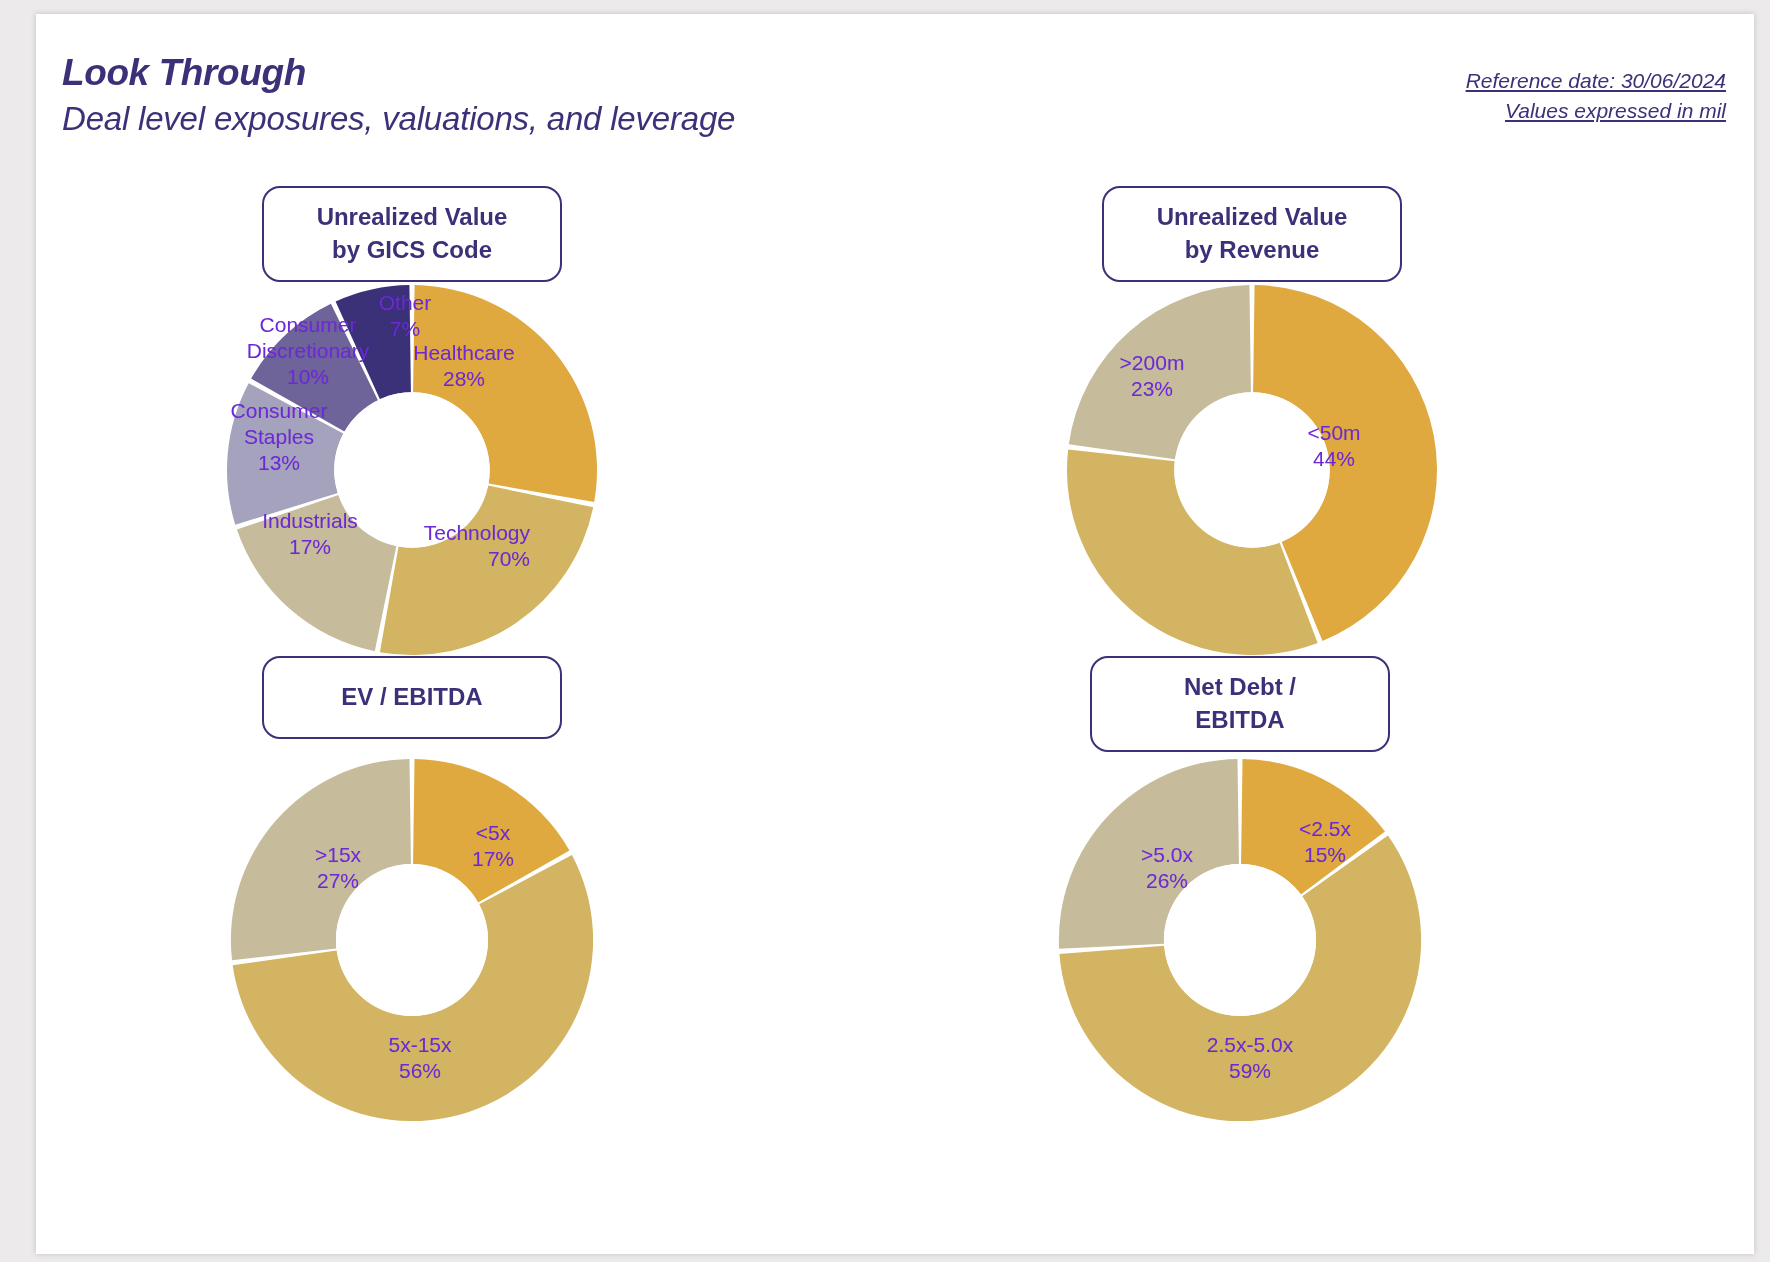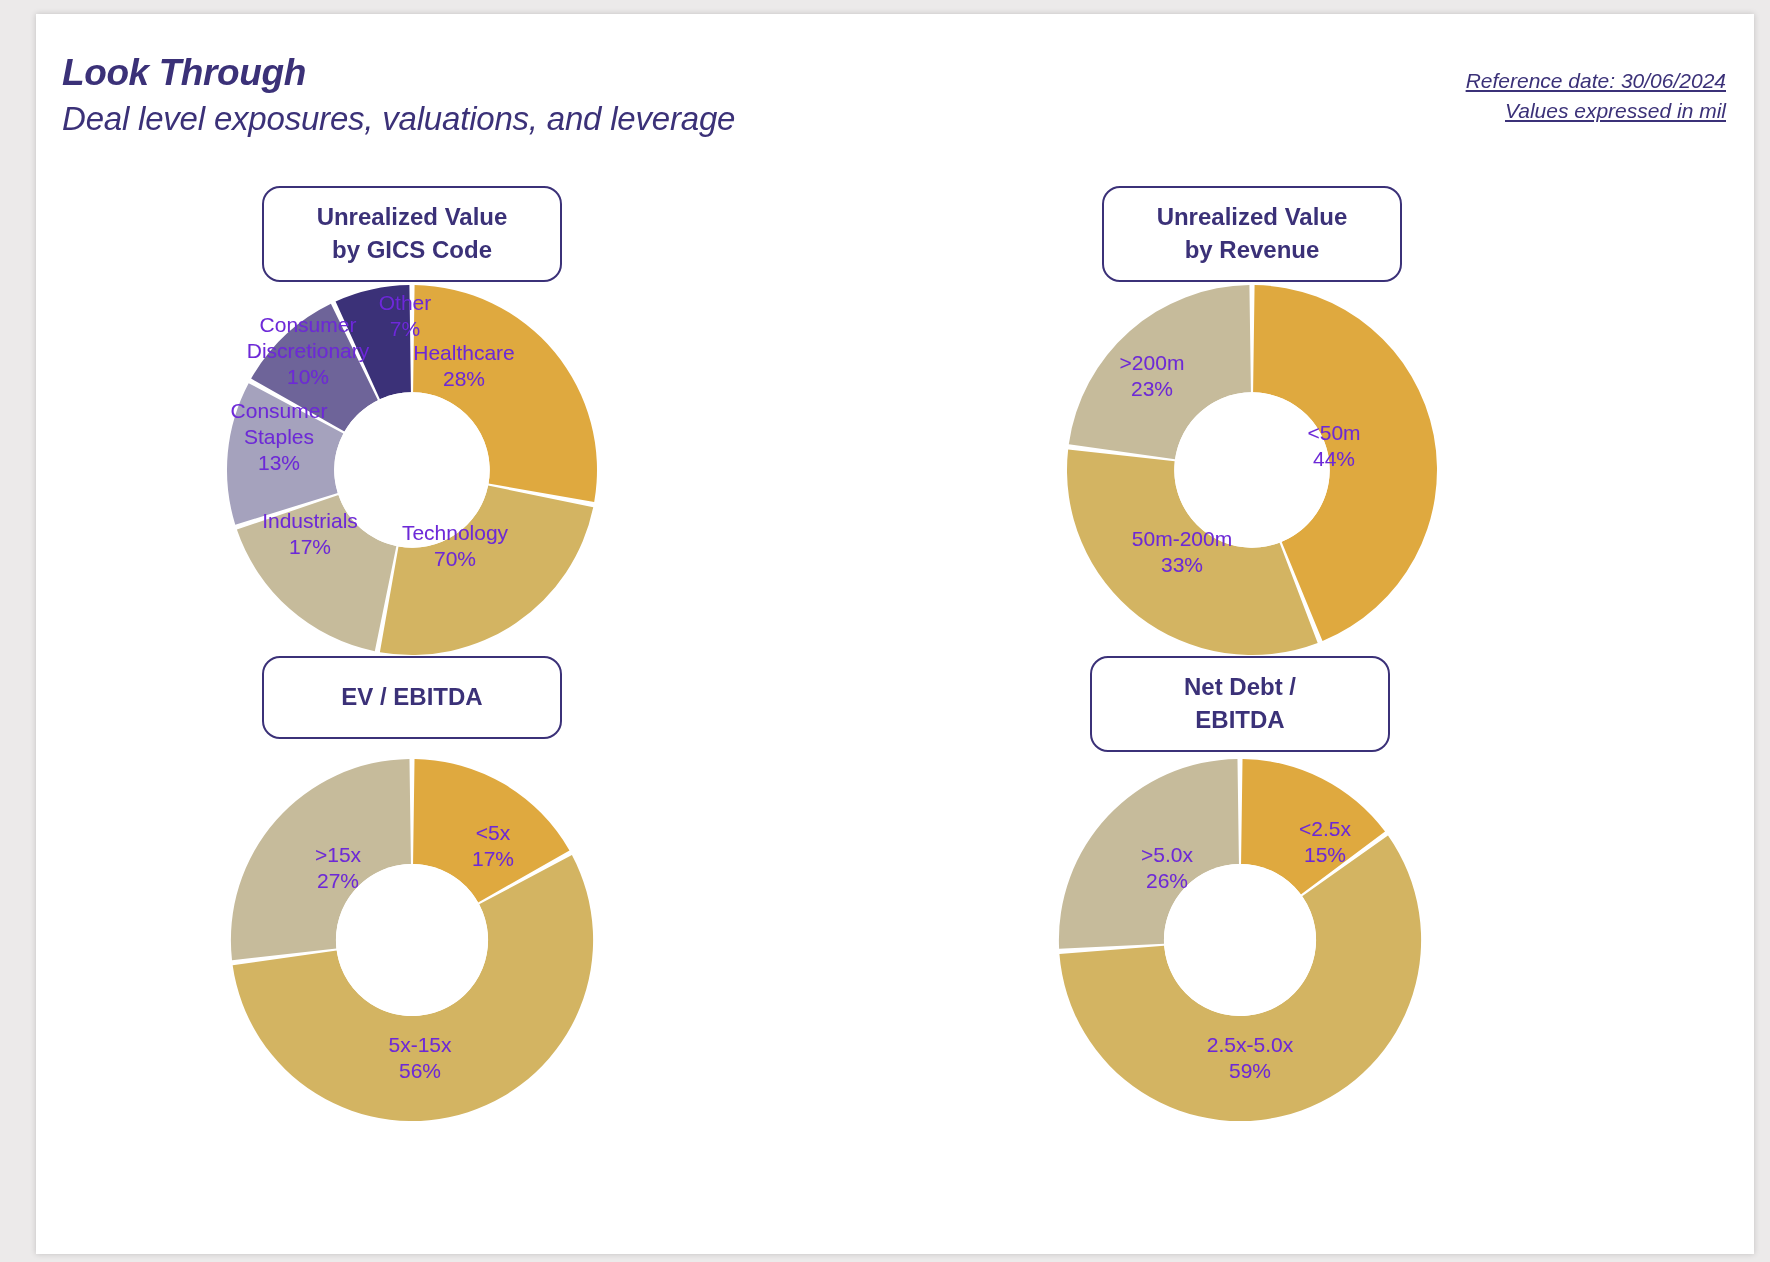--- a/index.html
+++ b/index.html
@@ -148,21 +148,21 @@
               <path d="M -176.73 54.71 A 185 185 0 0 1 -163.35 -86.85 L -68.61 -36.48 A 77.7 77.7 0 0 0 -74.23 22.98 Z" fill="#a5a2bd"></path>
               <path d="M -160.86 -91.38 A 185 185 0 0 1 -81.10 -166.28 L -34.06 -69.84 A 77.7 77.7 0 0 0 -67.56 -38.38 Z" fill="#6e6499"></path>
               <path d="M -76.42 -168.48 A 185 185 0 0 1 -2.58 -184.98 L -1.08 -77.69 A 77.7 77.7 0 0 0 -32.10 -70.76 Z" fill="#3b3178"></path>
               <circle r="77.7" cx="0" cy="0" fill="#ffffff"></circle>
             </g>
         </svg>
         <div class="slice-label" style="left:172px; top:60px; width:140px;">
           <span class="lbl-name">Healthcare</span>
           <span class="lbl-pct">28%</span>
         </div>
-        <div class="slice-label" style="left:158px; top:240px; width:150px;">
+        <div class="slice-label" style="left:158px; top:240px; width:150px;text-align:right;">
           <span class="lbl-name">Technology</span>
           <span class="lbl-pct">70%</span>
         </div>
         <div class="slice-label" style="left:18px; top:228px; width:140px;">
           <span class="lbl-name">Industrials</span>
           <span class="lbl-pct">17%</span>
         </div>
         <div class="slice-label" style="left:-8px; top:118px; width:130px;">
           <span class="lbl-name" style="display:block;">Consumer</span>
           <span class="lbl-name" style="display:block;">Staples</span>
@@ -191,24 +191,20 @@
               <path d="M 2.58 -184.98 A 185 185 0 0 1 70.50 171.04 L 29.61 71.84 A 77.7 77.7 0 0 0 1.08 -77.69 Z" fill="#dfa93f"></path>
               <path d="M 65.69 172.94 A 185 185 0 0 1 -183.85 -20.62 L -77.22 -8.66 A 77.7 77.7 0 0 0 27.59 72.64 Z" fill="#d3b462"></path>
               <path d="M -183.20 -25.75 A 185 185 0 0 1 -2.58 -184.98 L -1.08 -77.69 A 77.7 77.7 0 0 0 -76.94 -10.81 Z" fill="#c6bb9b"></path>
               <circle r="77.7" cx="0" cy="0" fill="#ffffff"></circle>
             </g>
         </svg>
         <div class="slice-label" style="left:212px; top:140px; width:120px;">
           <span class="lbl-name">&lt;50m</span>
           <span class="lbl-pct">44%</span>
         </div>
-        <div class="slice-label" style="left:30px; top:246px; width:180px;">
-          <span class="lbl-name">50m-200m</span>
-          <span class="lbl-pct">33%</span>
-        </div>
         <div class="slice-label" style="left:20px; top:70px; width:140px;">
           <span class="lbl-name">&gt;200m</span>
           <span class="lbl-pct">23%</span>
         </div>
       </div>
     </div>
 
     <div class="panel" id="panel-ev">
       <div class="panel-title-box" style="padding-top:22px;padding-bottom:24px;">
         <div class="title-line">EV / EBITDA</div>

